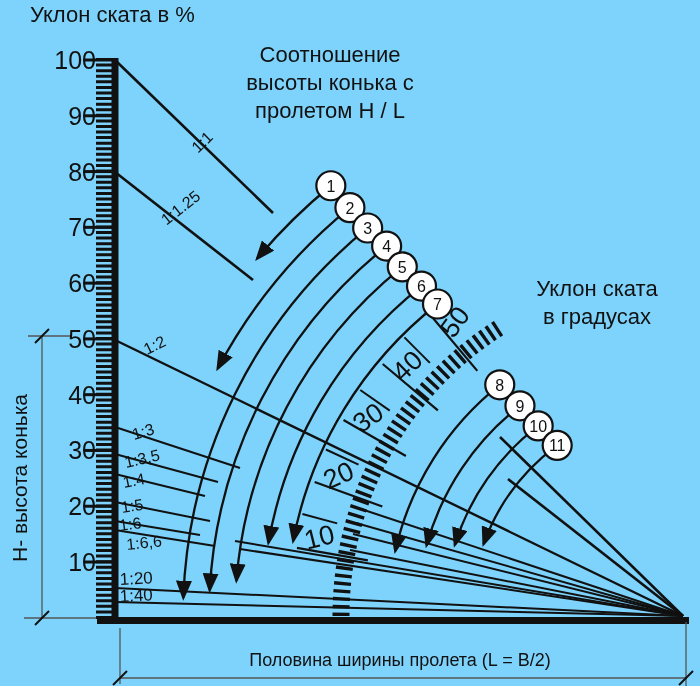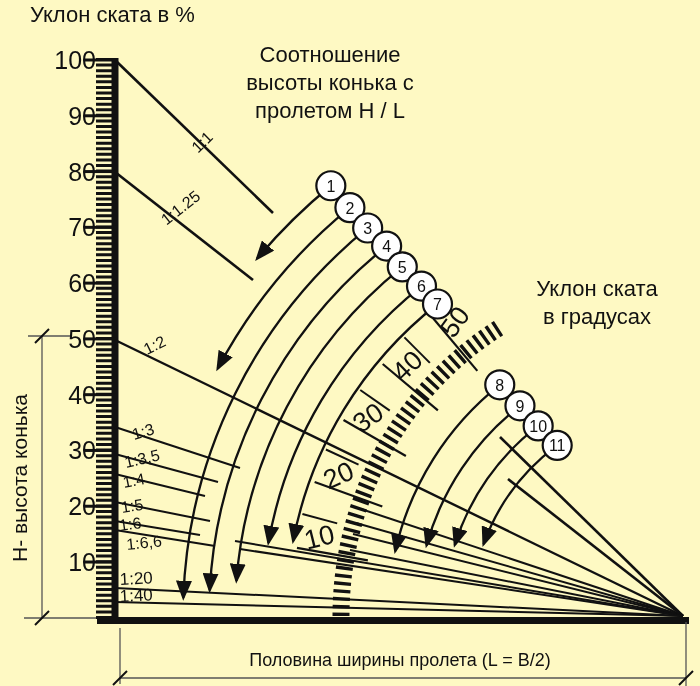--- a/index.html
+++ b/index.html
@@ -1,16 +1,16 @@
 <!DOCTYPE html>
 <html><head>
 <meta charset="utf-8">
 <style>
   html,body{margin:0;padding:0;background:#fff;}
-  .page{width:700px;height:686px;position:relative;background:#fef9c3;overflow:hidden;}
+  .page{width:700px;height:686px;position:relative;background:#7dd3fc;overflow:hidden;}
   svg{display:block;}
   text{font-family:"Liberation Sans","DejaVu Sans",sans-serif;fill:#111;}
   .t-big{font-size:22px;}
   .t-bottom{font-size:18px;}
   .t-left{font-size:21px;}
   .pct{font-size:25px;}
   .deg{font-size:27px;}
   .ratio{font-size:16px;}
   .ratio-lg{font-size:17px;}
   .balloon-num{font-size:16px;}

